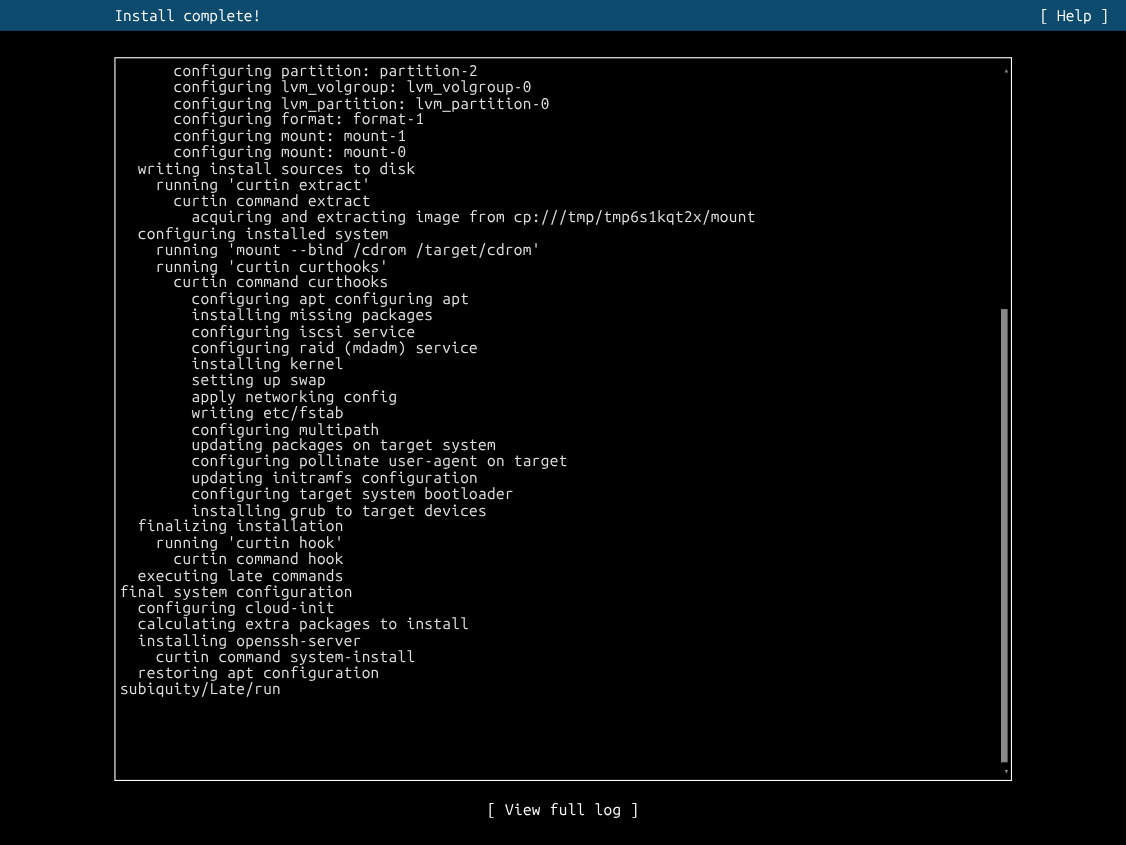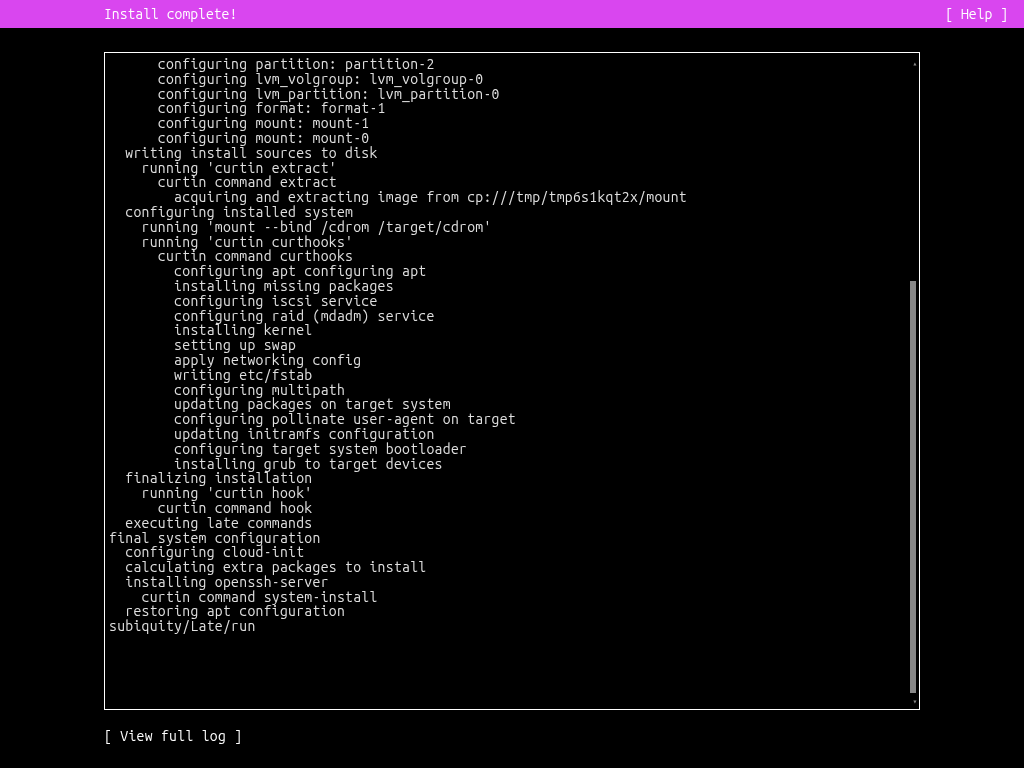--- a/index.html
+++ b/index.html
@@ -10,21 +10,21 @@
     body {
       width: 1024px;
       height: 768px;
       background: #000;
       font-family: 'Ubuntu Mono', 'DejaVu Sans Mono', monospace;
       font-size: 14px;
       color: #fff;
       overflow: hidden;
     }
     .header {
-      background: #d946ef;
+      background: #0c4a6e;
       height: 28px;
       display: flex;
       justify-content: space-between;
       align-items: center;
       padding: 0 16px 0 104px;
       color: #fff;
     }
     .header-left {
       font-size: 14px;
     }
@@ -76,21 +76,21 @@
       position: absolute;
       bottom: 0;
       width: 6px;
       height: 6px;
       color: #888;
       font-size: 8px;
       text-align: center;
     }
     .bottom-buttons {
       margin-top: 18px;
-      text-align: left;
+      text-align: center;
       line-height: 16px;
     }
     .bottom-buttons div {
       color: #fff;
       font-size: 14px;
       letter-spacing: 0.3px;
     }
   </style>
 </head>
 <body>

